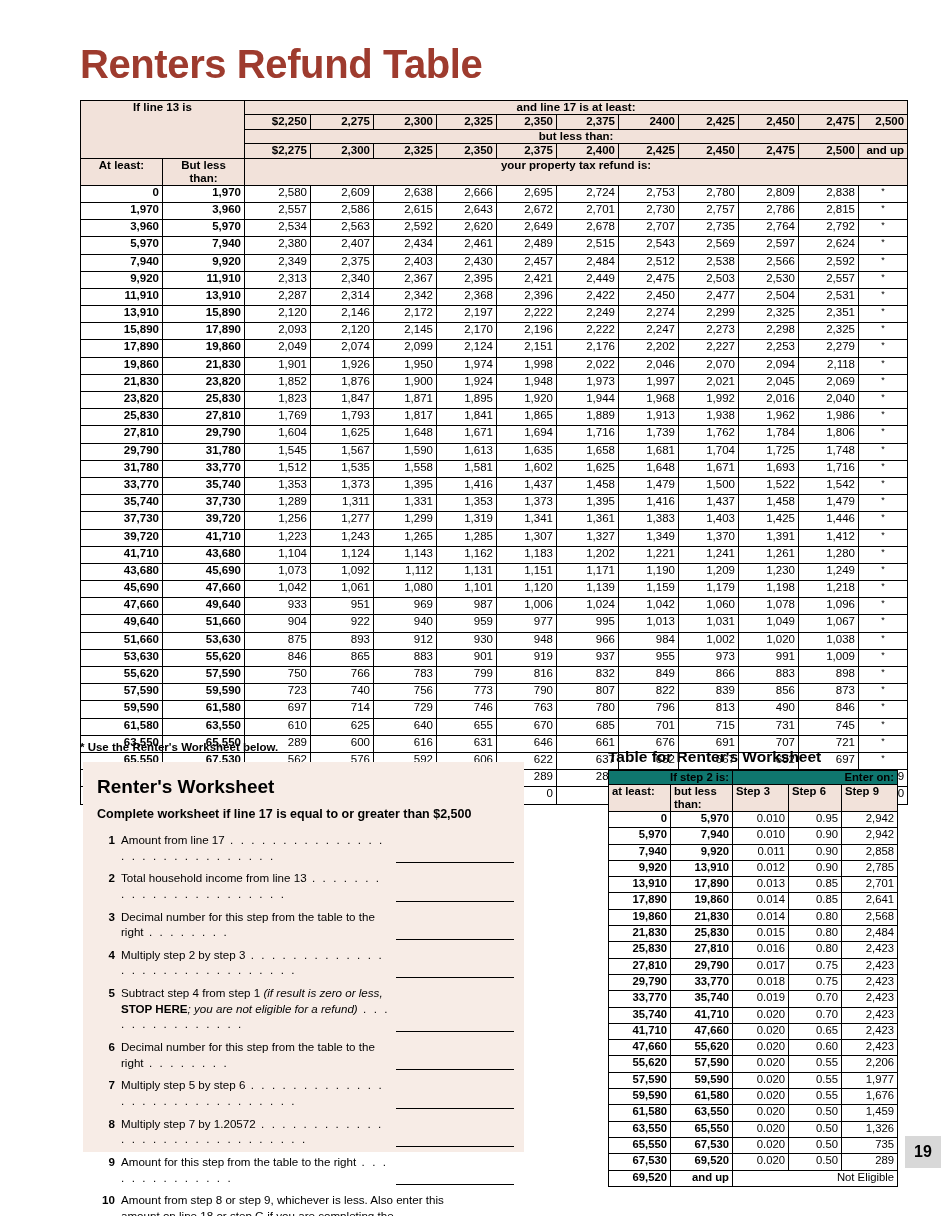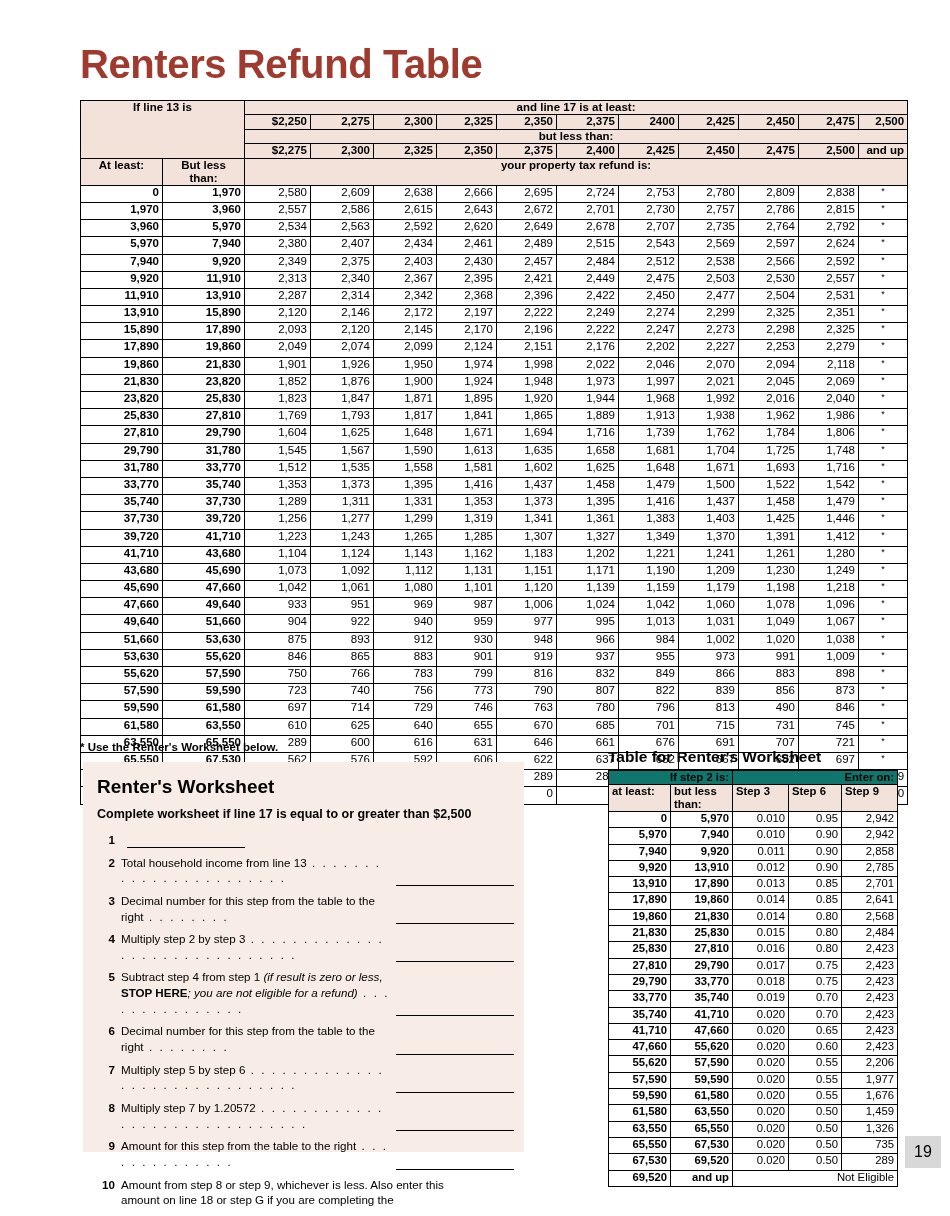--- a/index.html
+++ b/index.html
@@ -180,21 +180,21 @@
 
   
   #page-number {
     position: absolute;
     left: 877px;
     top: 1136px;
     width: 36px;
     height: 32px;
     background: #d8d8d8;
     font-size: 16px;
-    font-weight: normal;
+    font-weight: bold;
     display: flex;
     align-items: center;
     justify-content: center;
   }
 </style>
 </head>
 <body>
 
 <div class="page">
 
@@ -803,20 +803,21 @@
   </div>
 
   <div id="footnote">* Use the Renter's Worksheet below.</div>
 
   <div id="worksheet-panel">
     <div id="worksheet-title">Renter's Worksheet</div>
     <div id="worksheet-subtitle">Complete worksheet if line 17 is equal to or greater than $2,500</div>
     <div id="worksheet-steps">
         <div class="step">
           <div class="step-no">1</div>
+          <div class="step-body"><span class="step-text">Amount from line 17</span><span class="dots"> . . . . . . . . . . . . . . . . . . . . . . . . . . . . . .</span></div>
           <div class="step-rule"></div>
         </div>
         <div class="step">
           <div class="step-no">2</div>
           <div class="step-body"><span class="step-text">Total household income from line 13</span><span class="dots"> . . . . . . . . . . . . . . . . . . . . . . .</span></div>
           <div class="step-rule"></div>
         </div>
         <div class="step">
           <div class="step-no">3</div>
           <div class="step-body"><span class="step-text">Decimal number for this step from the table to the right</span><span class="dots"> . . . . . . . .</span></div>

